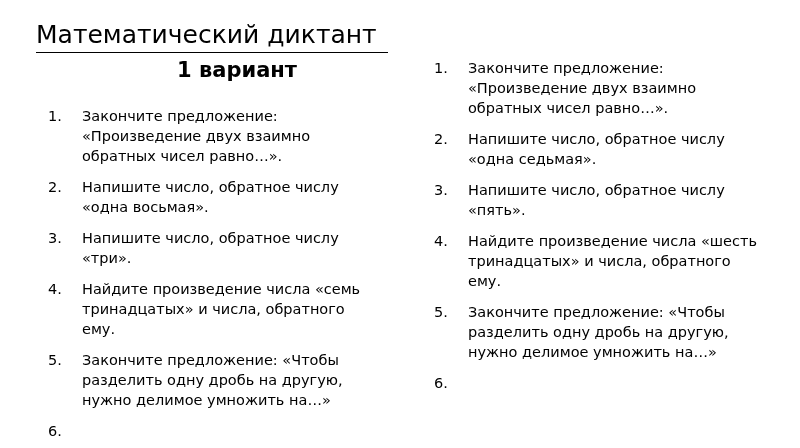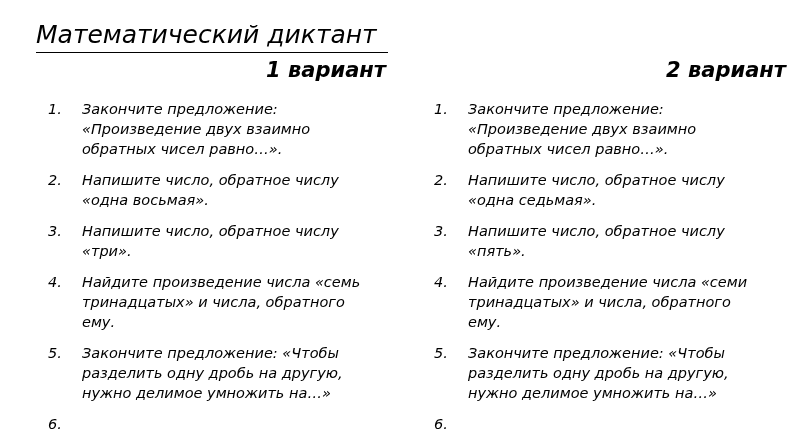--- a/index.html
+++ b/index.html
@@ -12,21 +12,20 @@
     background: #ffffff;
     font-family: "DejaVu Sans", sans-serif;
     color: #000000;
     overflow: hidden;
   }
   .page {
     position: relative;
     width: 760px;
     height: 448px;
     box-sizing: border-box;
-    font-style: italic;
   }
   .title {
     position: absolute;
     left: 36px;
     top: 20px;
     font-size: 25px;
     font-weight: normal;
     letter-spacing: 0px;
     white-space: nowrap;
   }
@@ -54,22 +53,22 @@
     padding-left: 36px;
     padding-right: 14px;
   }
   .col.right {
     padding-left: 22px;
     padding-right: 14px;
   }
   .col-heading {
     font-size: 21px;
     font-weight: bold;
-    text-align: right;
-    margin: 0 0 17px 0;
+    text-align: center;
+    margin: 0 0 24px 0;
     white-space: nowrap;
   }
   .col.left .col-heading {
     padding-left: 52px;
   }
   .col.right .col-heading {
     padding-left: 30px;
   }
   ol.items {
     list-style: none;
@@ -137,41 +136,40 @@
 разделить одну дробь на другую,
 нужно делимое умножить на…»</span>
         </li>
         <li>
           <span class="num">6.</span>
         </li>
       </ol>
     </div>
 
     <div class="col right">
-      <div class="col-heading">2 вариант</div>
       <ol class="items">
         <li>
           <span class="num">1.</span>
           <span class="txt">Закончите предложение:
 «Произведение двух взаимно
 обратных чисел равно…».</span>
         </li>
         <li>
           <span class="num">2.</span>
           <span class="txt">Напишите число, обратное числу
 «одна седьмая».</span>
         </li>
         <li>
           <span class="num">3.</span>
           <span class="txt">Напишите число, обратное числу
 «пять».</span>
         </li>
         <li>
           <span class="num">4.</span>
-          <span class="txt">Найдите произведение числа «семи
+          <span class="txt">Найдите произведение числа «шесть
 тринадцатых» и числа, обратного
 ему.</span>
         </li>
         <li>
           <span class="num">5.</span>
           <span class="txt">Закончите предложение: «Чтобы
 разделить одну дробь на другую,
 нужно делимое умножить на…»</span>
         </li>
         <li>

